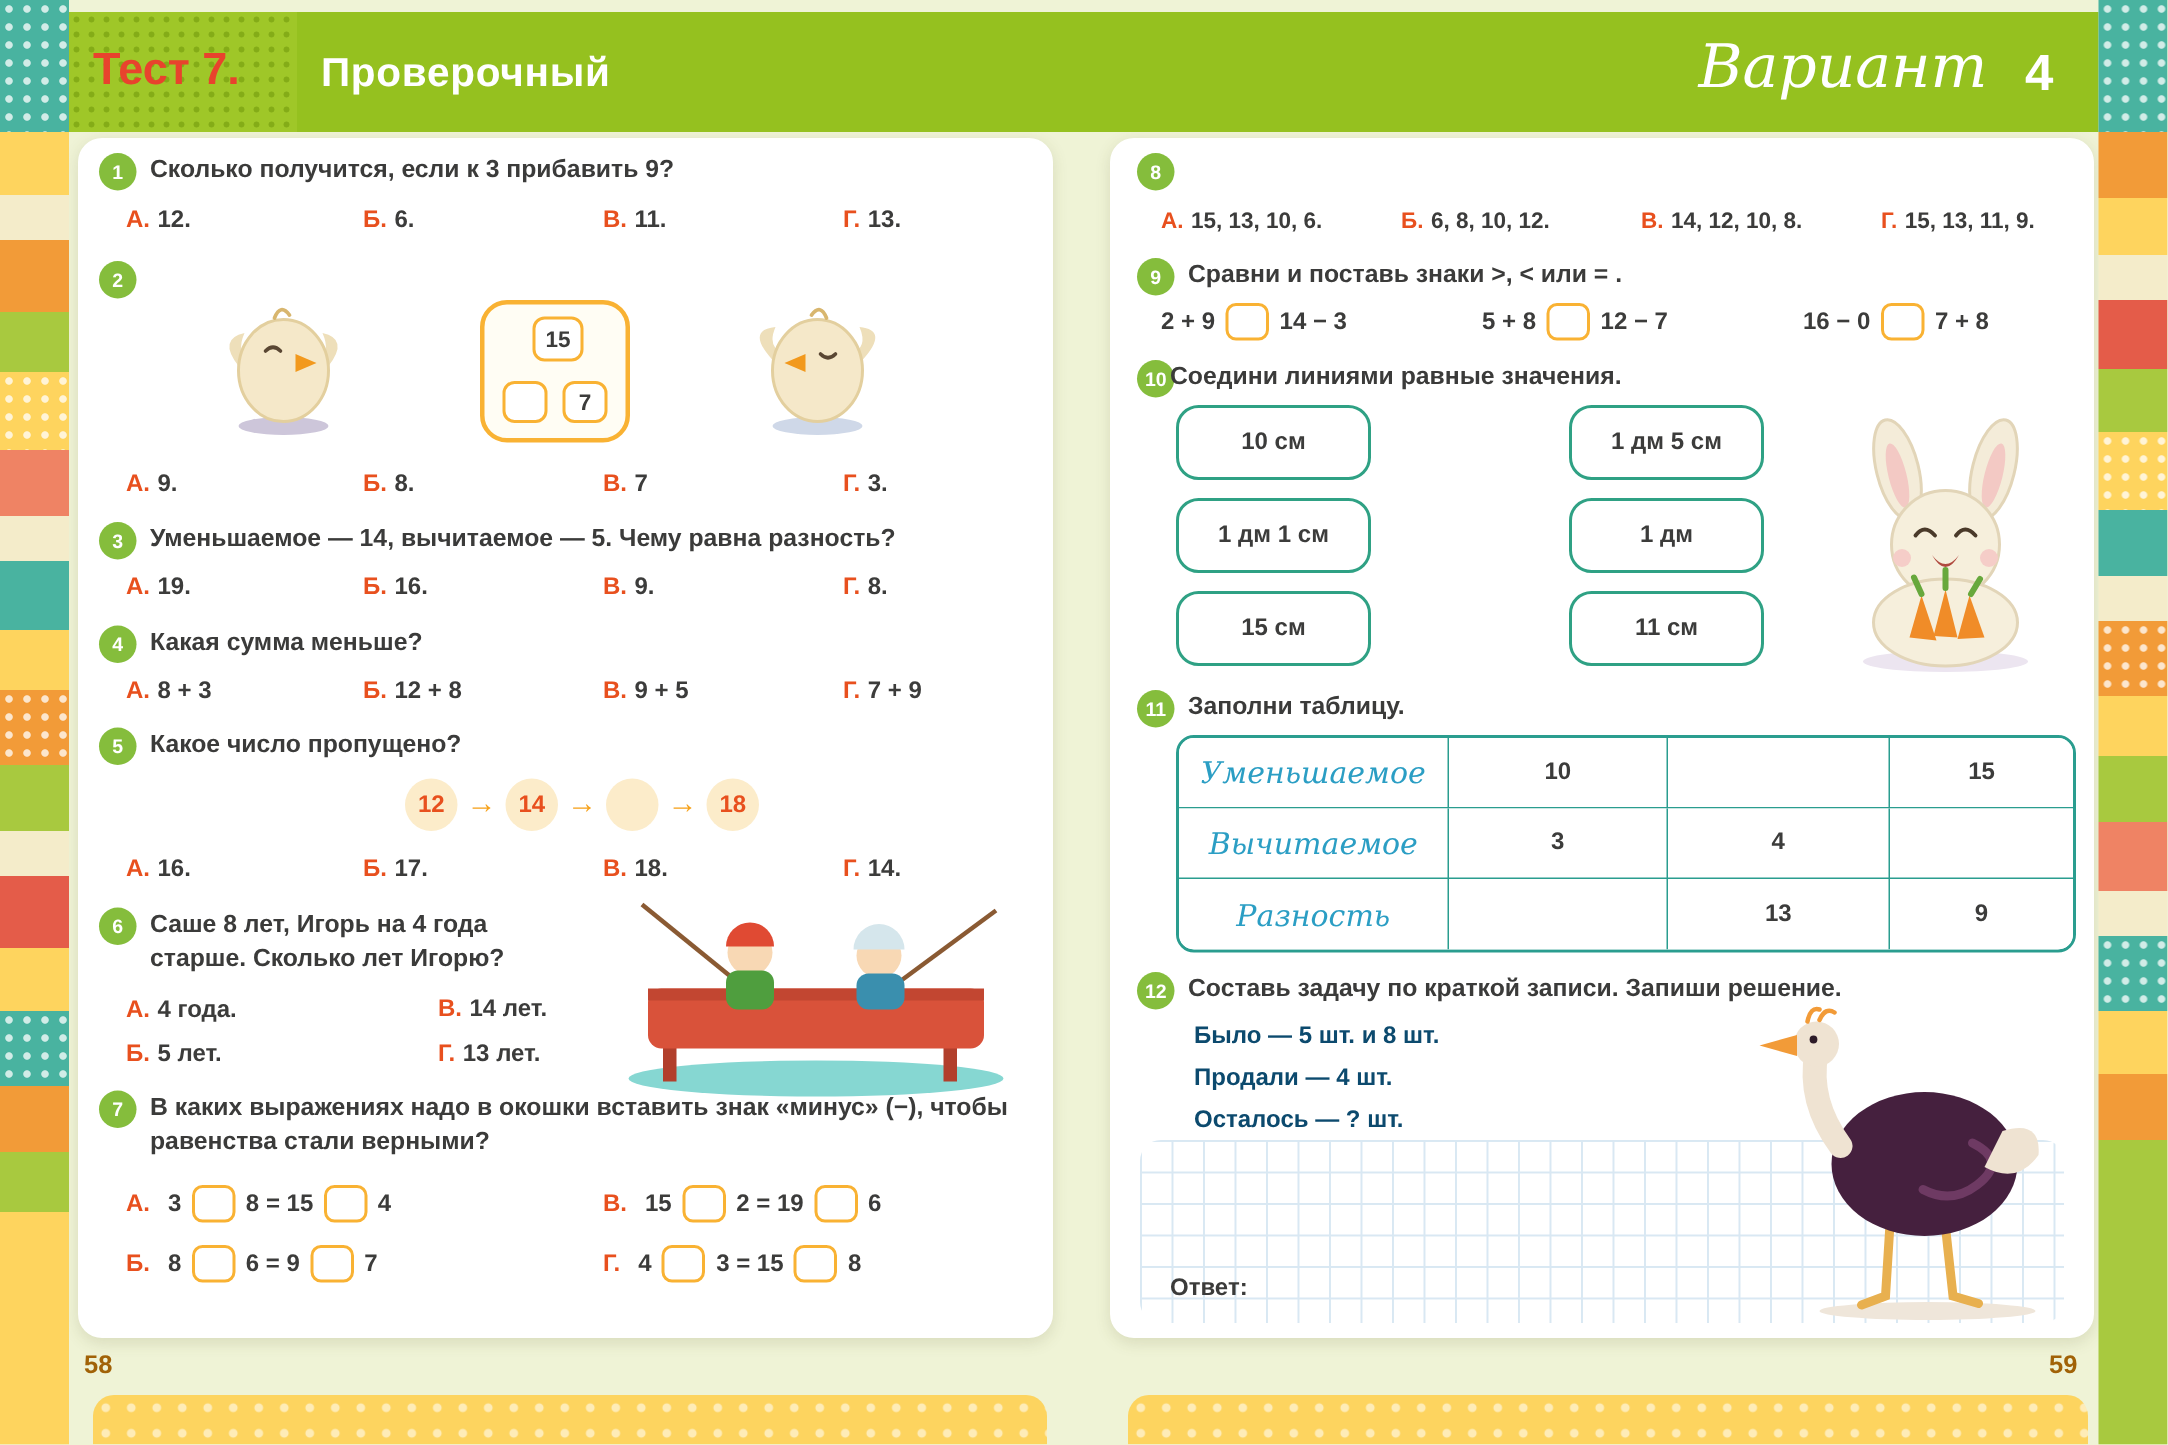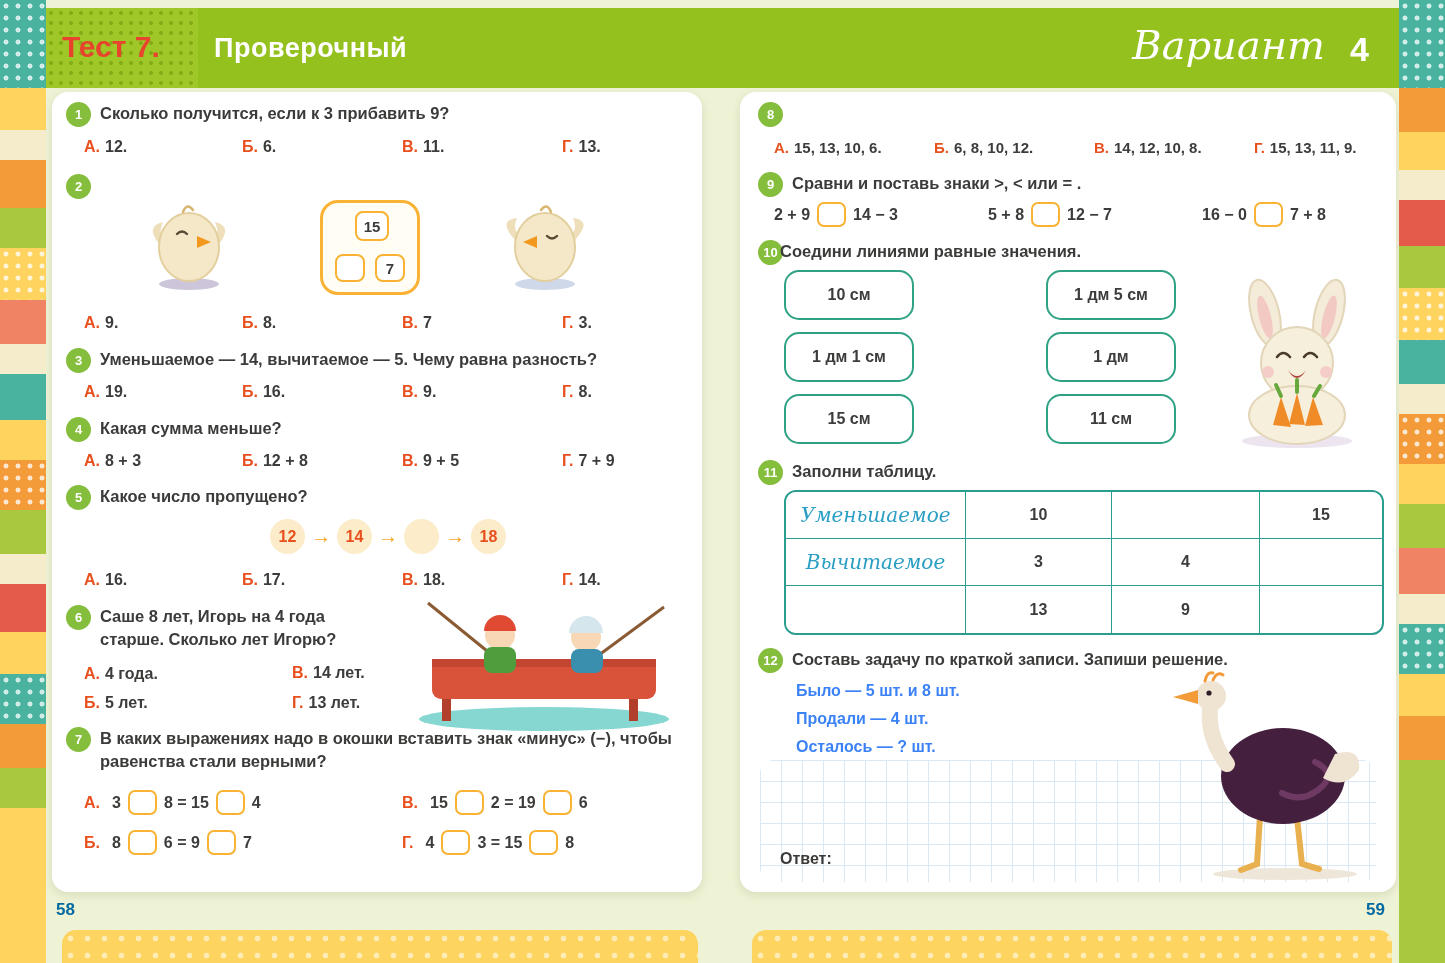--- a/index.html
+++ b/index.html
@@ -53,27 +53,27 @@
       display:flex; align-items:center; justify-content:center; font-size:16px; font-weight:600; color:#3c3c3b; }
 
   .ttable { position:absolute; display:grid; grid-template-columns:180px 146px 148px 122px; border:2.5px solid #2a9d8f; border-radius:12px;
       overflow:hidden; background:#fff; }
   .cell { height:47px; border-right:1.5px solid #2a9d8f; border-bottom:1.5px solid #2a9d8f; display:flex; align-items:center; justify-content:center;
       font-size:16px; font-weight:600; color:#3c3c3b; background:#fff; }
   .cell:nth-child(4n) { border-right:none; }
   .cell:nth-child(n+9) { border-bottom:none; }
   .cell-label { font-family:"DejaVu Serif", serif; font-style:italic; font-weight:400; font-size:20px; color:#2b9ec4; }
 
-  .stmt { position:absolute; font-size:16px; font-weight:600; color:#3b82f6; white-space:nowrap; }
+  .stmt { position:absolute; font-size:16px; font-weight:600; color:#0c4a6e; white-space:nowrap; }
   .solution-grid { position:absolute; background:#fff; border-radius:14px;
       background-image: linear-gradient(#d9e8f3 1px, transparent 1px), linear-gradient(90deg, #d9e8f3 1px, transparent 1px);
       background-size:21px 21px; }
   .answer-label { position:absolute; font-size:16px; font-weight:700; color:#3b3b3a; }
 
-  .pageno { position:absolute; font-size:17px; font-weight:700; color:#0369a1; z-index:4; }
+  .pageno { position:absolute; font-size:17px; font-weight:700; color:#a16207; z-index:4; }
   .bottom-strip { position:absolute; top:930px; height:33px; background:#fdd45f; border-radius:14px 14px 0 0; z-index:3;
       background-image: radial-gradient(rgba(255,255,255,.55) 2.6px, transparent 3.2px); background-size:17px 17px; }
 
   svg.illu { position:absolute; }
 </style>
 </head>
 <body>
 
 <div class="strip strip-left">
   <div class="blk c-teal dots" style="height:88px"></div>
@@ -318,20 +318,21 @@
   <div class="qtext" style="left:52px;top:370px">Заполни таблицу.</div>
   <div class="ttable" style="left:44px;top:398px">
     <div class="cell cell-label">Уменьшаемое</div>
     <div class="cell">10</div>
     <div class="cell"></div>
     <div class="cell">15</div>
     <div class="cell cell-label">Вычитаемое</div>
     <div class="cell">3</div>
     <div class="cell">4</div>
     <div class="cell"></div>
+    <div class="cell cell-label">Разность</div>
     <div class="cell"></div>
     <div class="cell">13</div>
     <div class="cell">9</div>
   </div>
 
   <div class="qnum" style="left:18px;top:556px">12</div>
   <div class="qtext" style="left:52px;top:558px">Составь задачу по краткой записи. Запиши решение.</div>
   <div class="stmt" style="left:56px;top:590px">Было — 5 шт. и 8 шт.</div>
   <div class="stmt" style="left:56px;top:618px">Продали — 4 шт.</div>
   <div class="stmt" style="left:56px;top:646px">Осталось — ? шт.</div>

